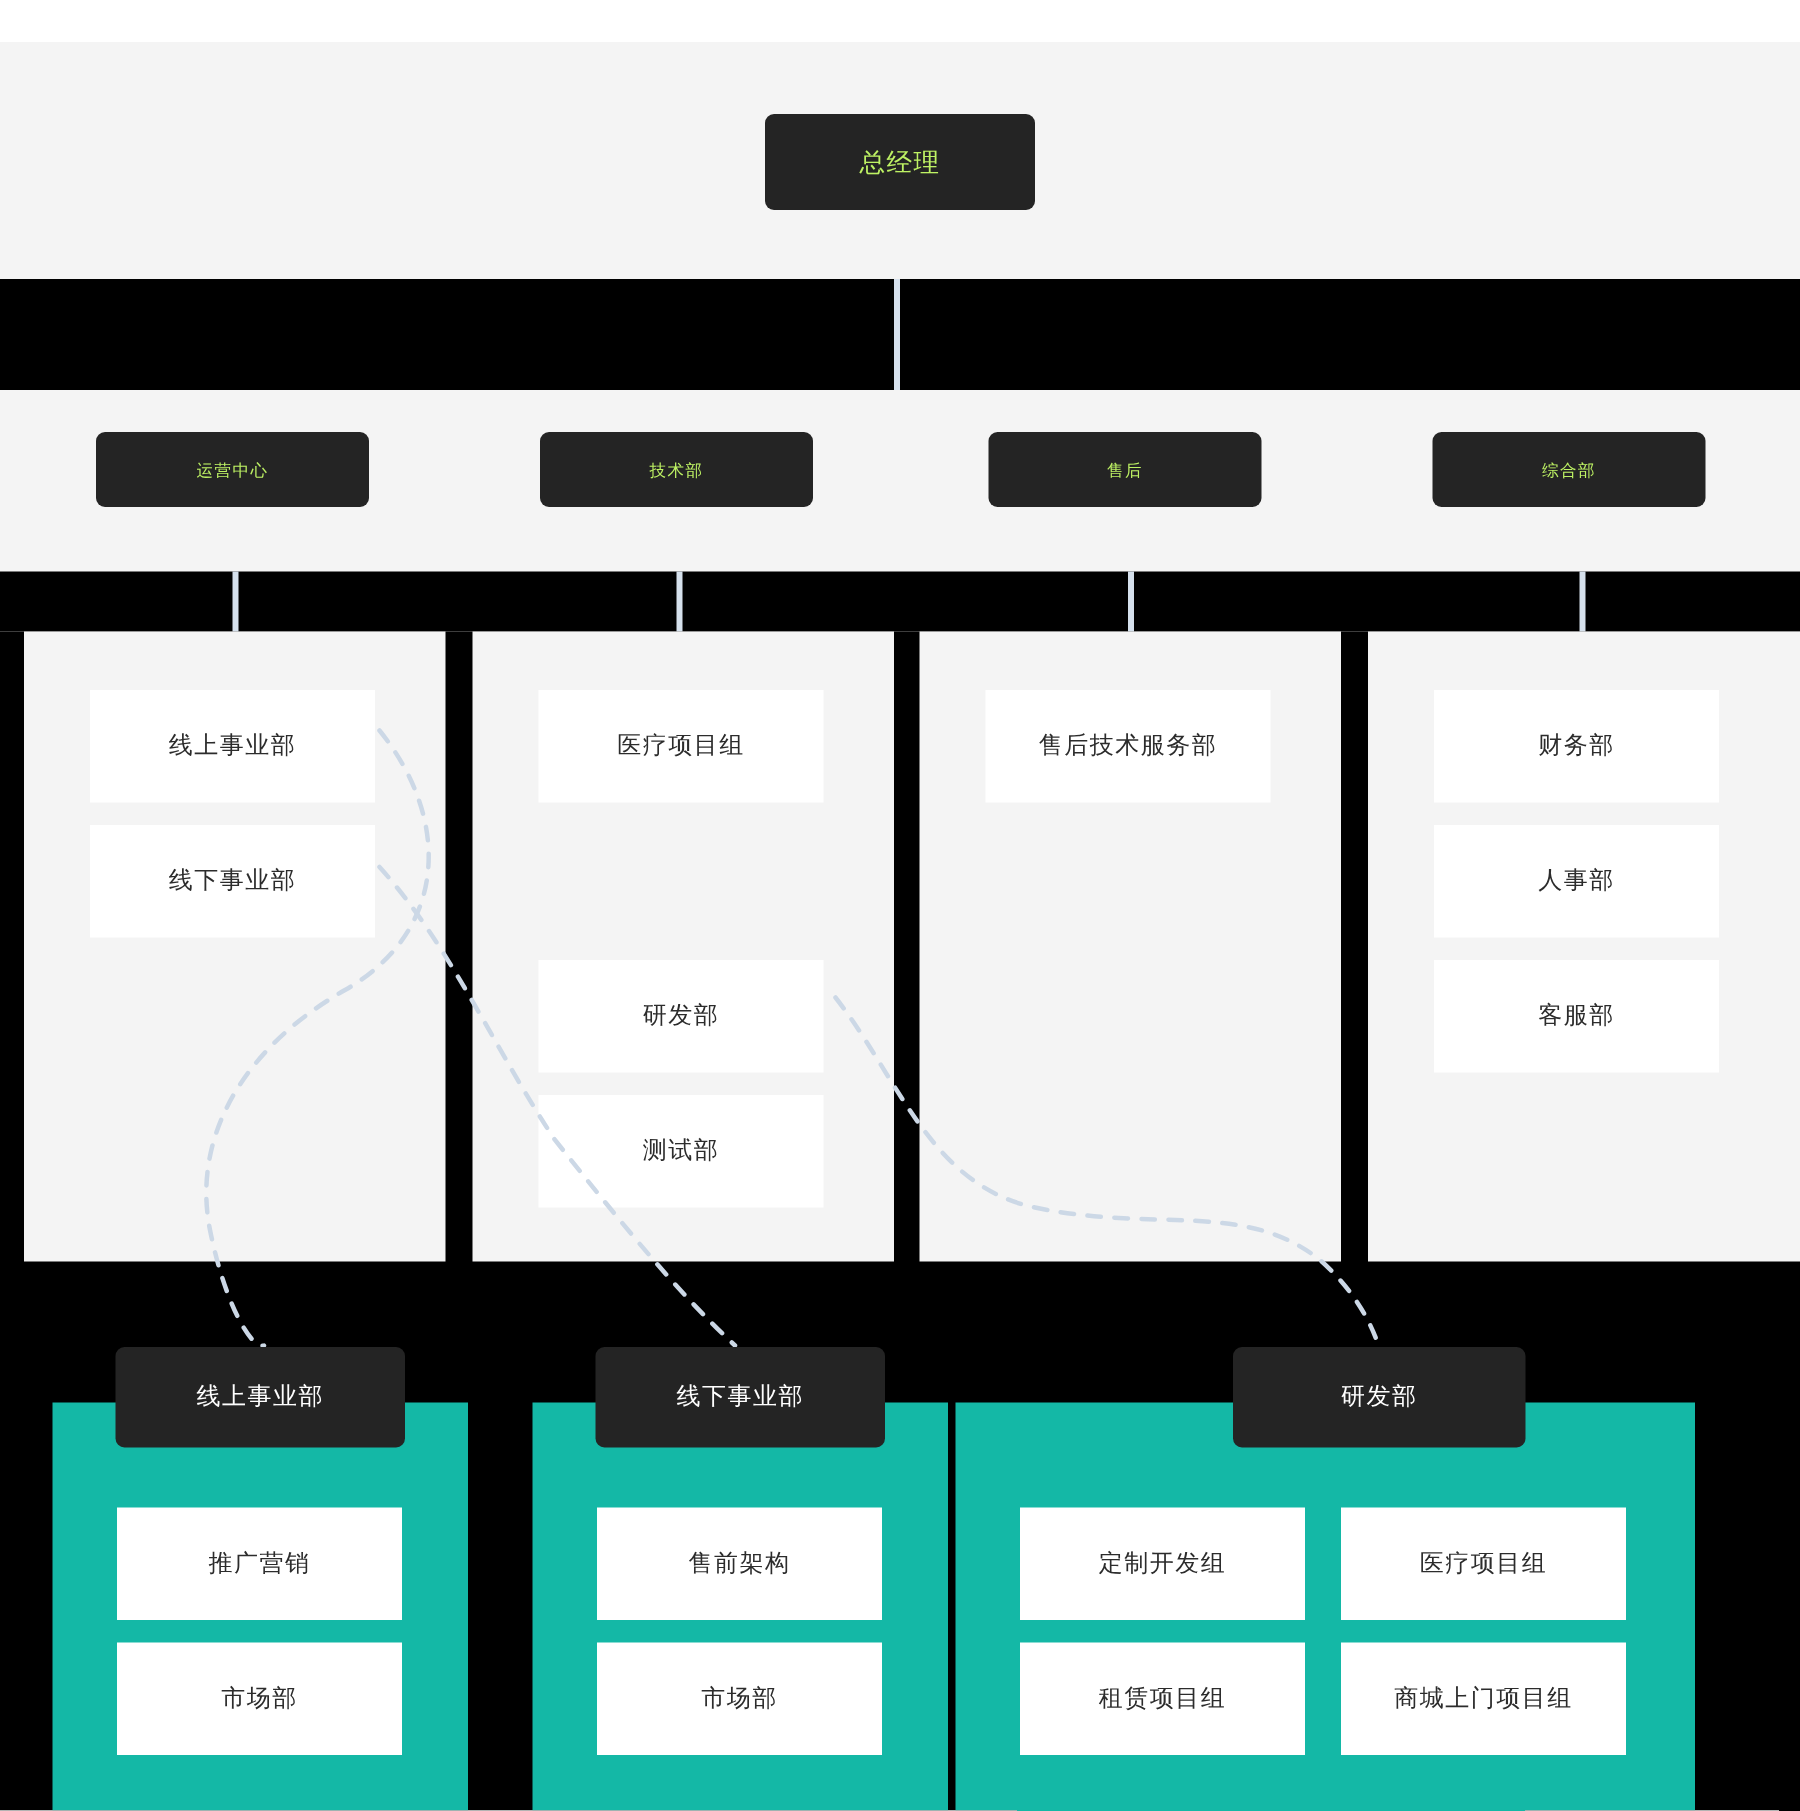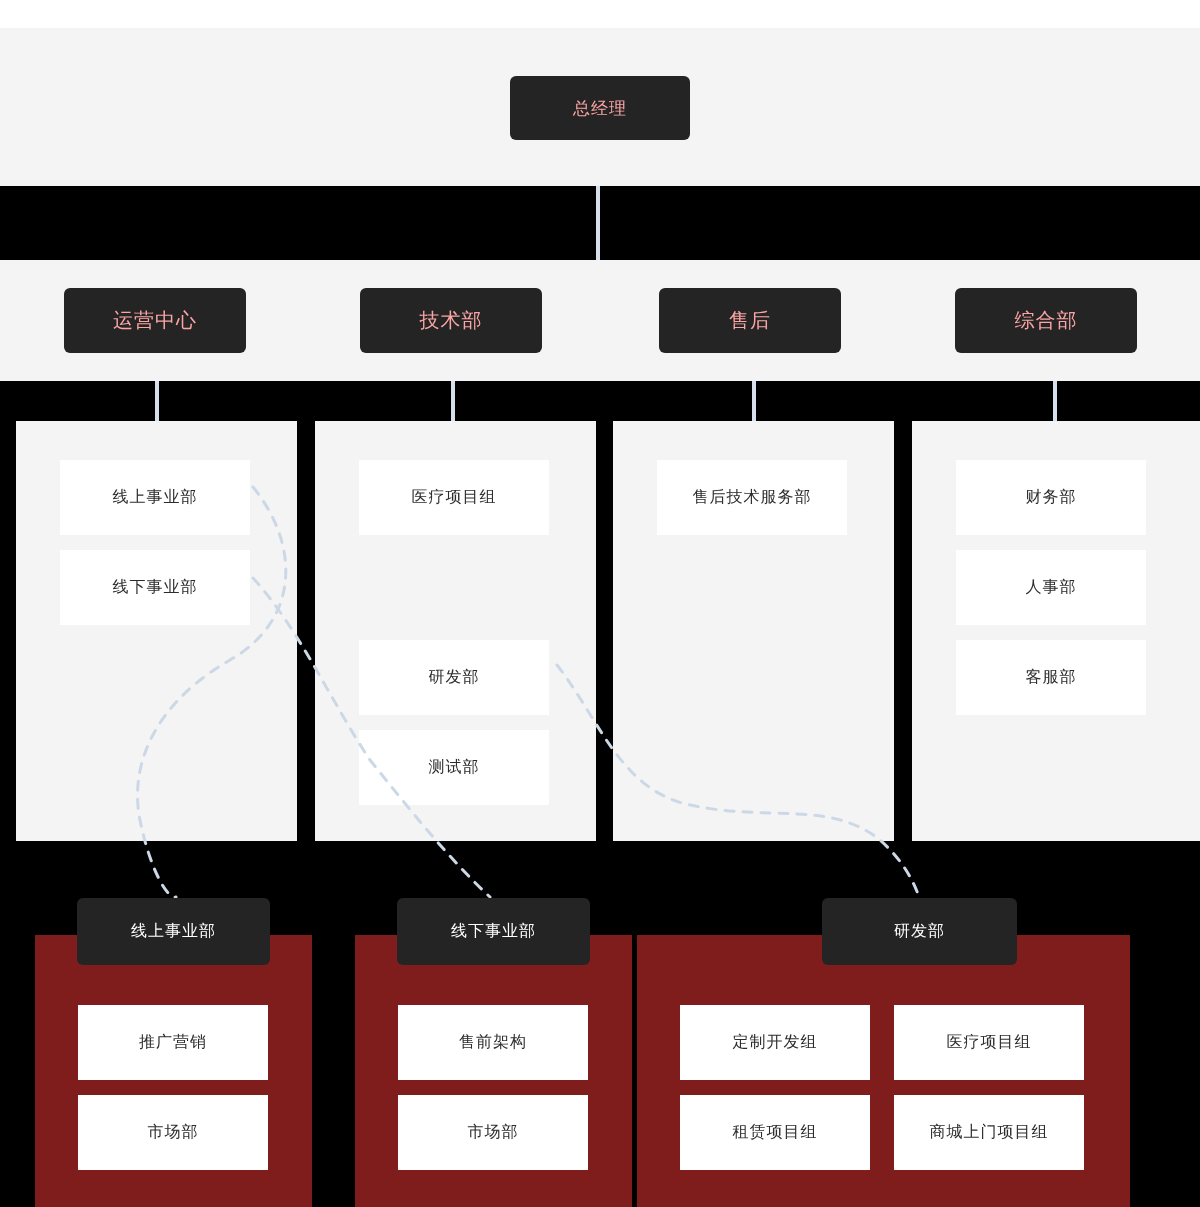--- a/index.html
+++ b/index.html
@@ -52,33 +52,33 @@
   .vline {
     position: absolute;
     background: #d5e0ec;
     width: 4px;
   }
 
   
   .node {
     position: absolute;
     background: #242424;
-    color: #fca5a5;
+    color: #bef264;
     border-radius: 6px;
     display: flex;
     align-items: center;
     justify-content: center;
     font-size: 17px;
     letter-spacing: 1px;
     box-sizing: border-box;
     text-align: right;
   }
   #node-root { left: 510px; top: 76px; width: 180px; height: 64px; }
 
-  .node-l2 { top: 288px; width: 182px; height: 65px; font-size: 20px; }
+  .node-l2 { top: 288px; width: 182px; height: 50px; font-size: 11px; }
   #node-ops   { left: 64px; }
   #node-tech  { left: 360px; }
   #node-after { left: 659px; font-family: Liberation Mono, monospace; }
   #node-admin { left: 955px; }
 
   
   .col-panel {
     position: absolute;
     top: 421px;
     height: 420px;
@@ -105,21 +105,21 @@
   .leaf.i0 { top: 39px; }
   .leaf.i1 { top: 129px; }
   .leaf.i2 { top: 219px; }
   .leaf.i3 { top: 309px; }
 
   
   .grp-panel {
     position: absolute;
     top: 935px;
     height: 272px;
-    background: #7f1d1d;
+    background: #14b8a6;
   }
   #grp-online  { left: 35px;  width: 277px; }
   #grp-offline { left: 355px; width: 277px; }
   #grp-rd      { left: 637px; width: 493px; }
 
   .grp-head {
     position: absolute;
     top: 898px;
     height: 67px;
     background: #242424;

